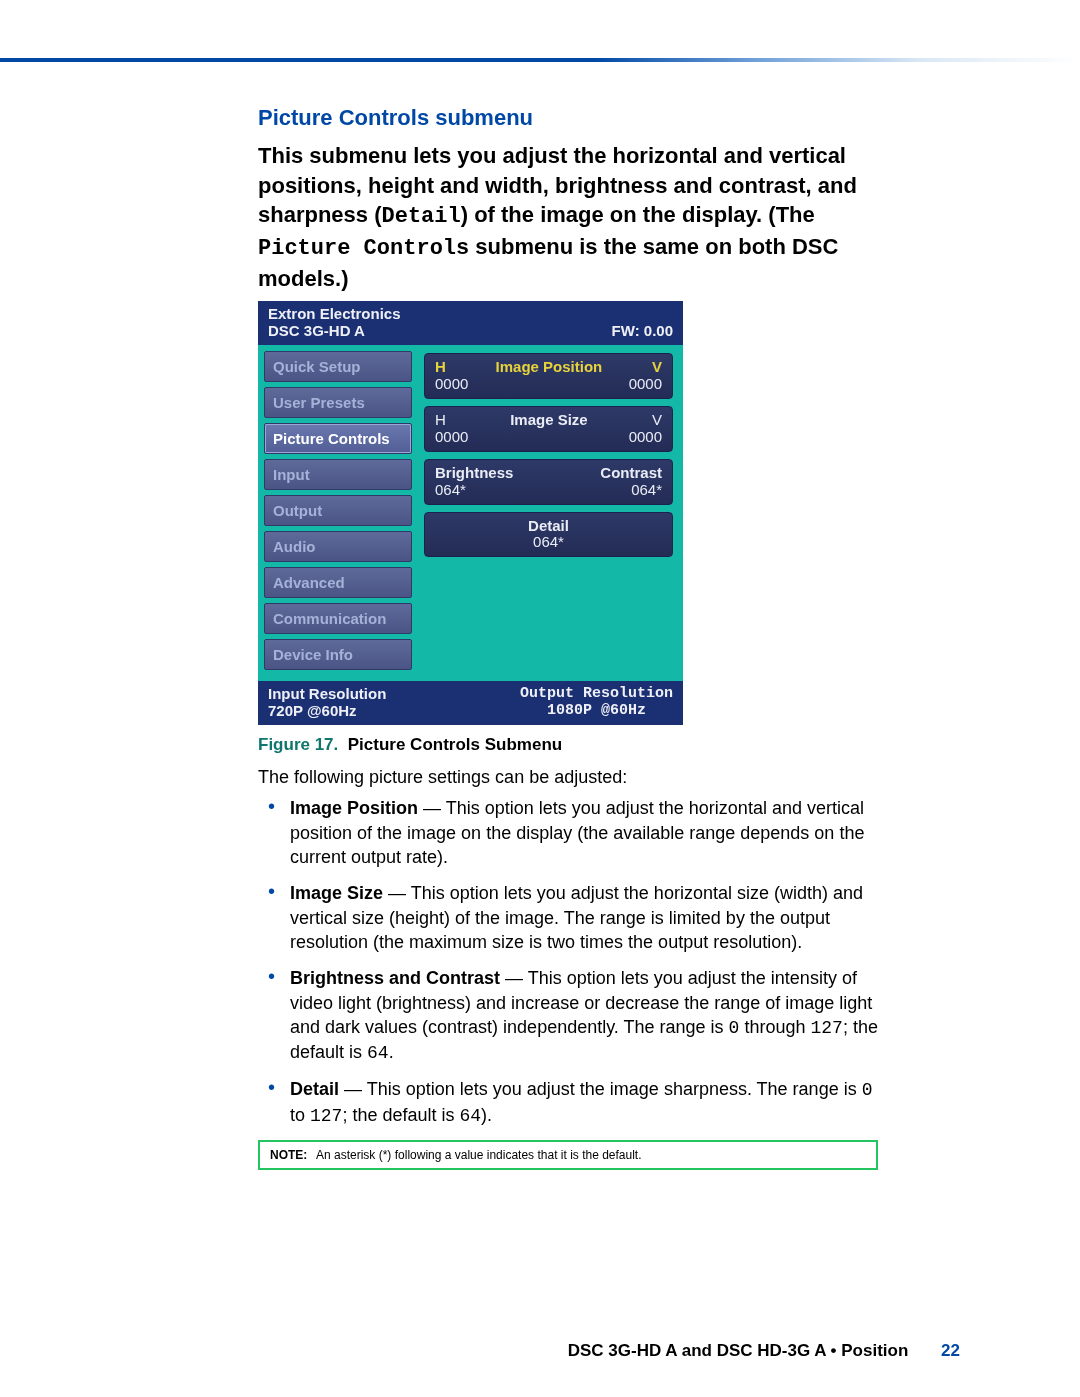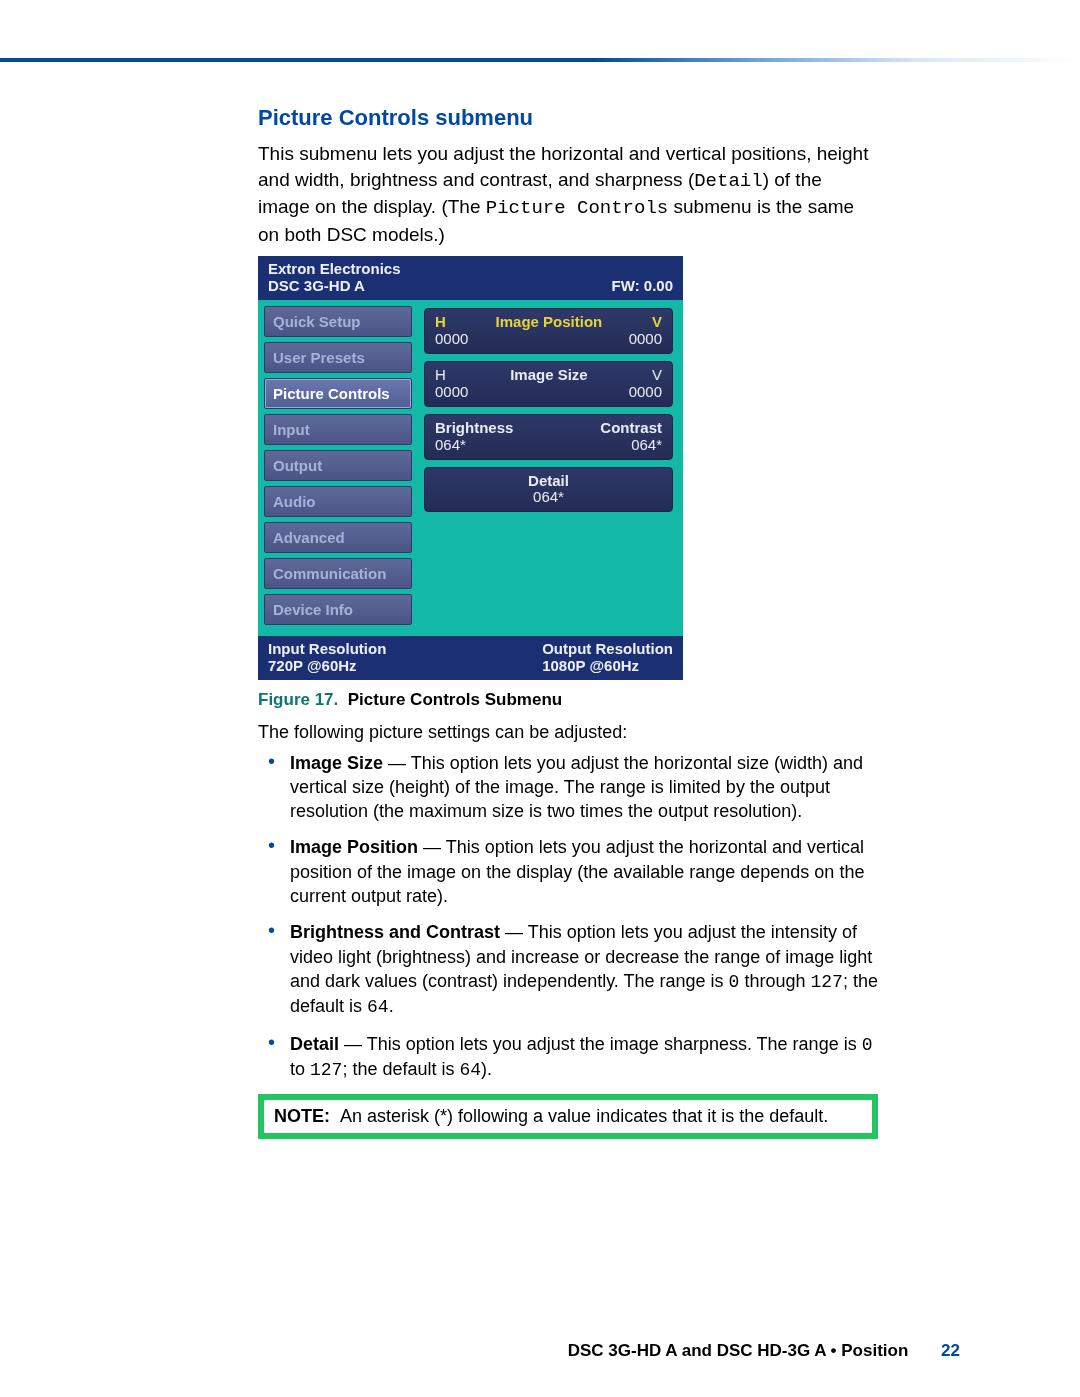--- a/index.html
+++ b/index.html
@@ -30,23 +30,24 @@
     left: 258px;
     width: 620px;
   }
   h2.section {
     color: #0048a5;
     font-weight: bold;
     font-size: 22px;
     margin: 0 0 10px 0;
   }
   p.intro {
-    font-size: 19px;
+    font-size: 22px;
     line-height: 1.35;
     margin: 0 0 8px 0;
+    font-weight: bold;
   }
   .mono { font-family: "Courier New", Courier, monospace; }
   
   .osd {
     width: 425px;
     margin-top: 6px;
     font-family: Arial, Helvetica, sans-serif;
     font-size: 15px;
     color: #eef0f6;
     user-select: none;
@@ -55,21 +56,21 @@
     background: #1b2f73;
     padding: 4px 10px 6px 10px;
     display: flex;
     justify-content: space-between;
     flex-wrap: wrap;
     font-weight: bold;
   }
   .osd-header .line1 { width: 100%; }
   .osd-footer { font-size: 15px; }
   .osd-footer .col { display: flex; flex-direction: column; }
-  .osd-footer .col.right { text-align: left; }
+  .osd-footer .col.right { text-align: center; font-family: Liberation Mono, monospace; }
   .osd-body {
     display: flex;
     background: #14b8a6;
   }
   .osd-side {
     width: 160px;
     padding: 6px 6px 6px 6px;
     box-sizing: border-box;
   }
   .osd-item {
@@ -126,23 +127,23 @@
   ul.settings > li::before {
     content: "•";
     position: absolute;
     left: 10px;
     top: 0;
     color: #0048a5;
     font-size: 20px;
     line-height: 1;
   }
   .note-box {
-    border: 6px solid #22c55e;
+    border: 2px solid #22c55e;
     padding: 6px 10px;
-    font-size: 18px;
+    font-size: 12px;
     margin-top: 6px;
   }
   .note-box b { margin-right: 6px; }
   .footer {
     position: absolute;
     bottom: 36px;
     right: 120px;
     font-size: 17px;
     font-weight: bold;
   }
@@ -238,22 +239,22 @@
     </div>
 
     <div class="fig-caption">
       <span class="fig-no">Figure 17.</span>
       &nbsp;<span class="fig-title">Picture Controls Submenu</span>
     </div>
 
     <p class="following">The following picture settings can be adjusted:</p>
 
     <ul class="settings" id="settings-list">
+        <li><b>Image Position</b> — This option lets you adjust the horizontal and vertical position of the image on the display (the available range depends on the current output rate).</li>
         <li><b>Image Size</b> — This option lets you adjust the horizontal size (width) and vertical size (height) of the image. The range is limited by the output resolution (the maximum size is two times the output resolution).</li>
-        <li><b>Image Position</b> — This option lets you adjust the horizontal and vertical position of the image on the display (the available range depends on the current output rate).</li>
         <li><b>Brightness and Contrast</b> — This option lets you adjust the intensity of video light (brightness) and increase or decrease the range of image light and dark values (contrast) independently. The range is <span class="mono">0</span> through <span class="mono">127</span>; the default is <span class="mono">64</span>.</li>
         <li><b>Detail</b> — This option lets you adjust the image sharpness. The range is <span class="mono">0</span> to <span class="mono">127</span>; the default is <span class="mono">64</span>).</li>
       </ul>
 
     <div class="note-box">
       <b>NOTE:</b>
       <span>An asterisk (*) following a value indicates that it is the default.</span>
     </div>
   </div>
 

